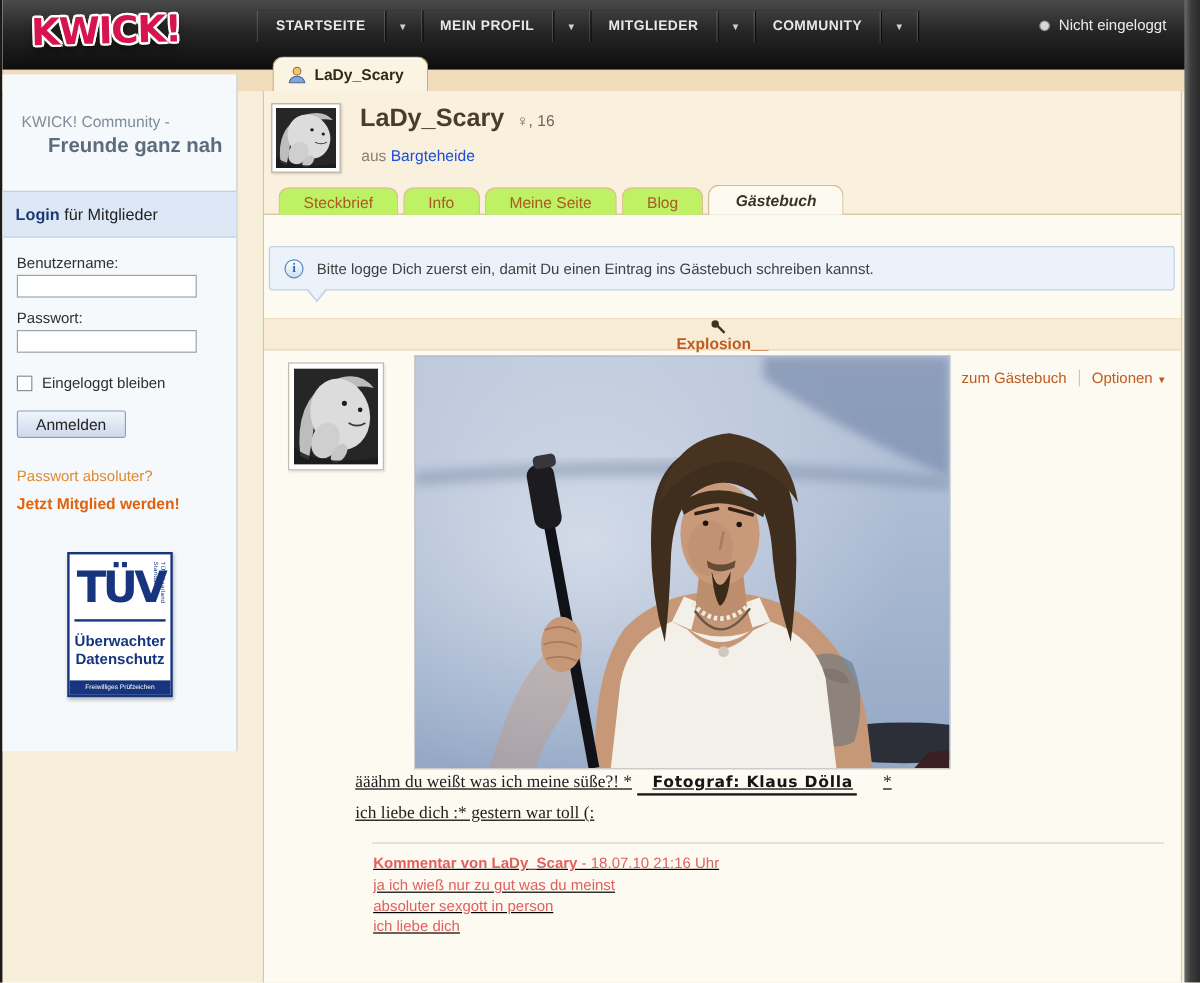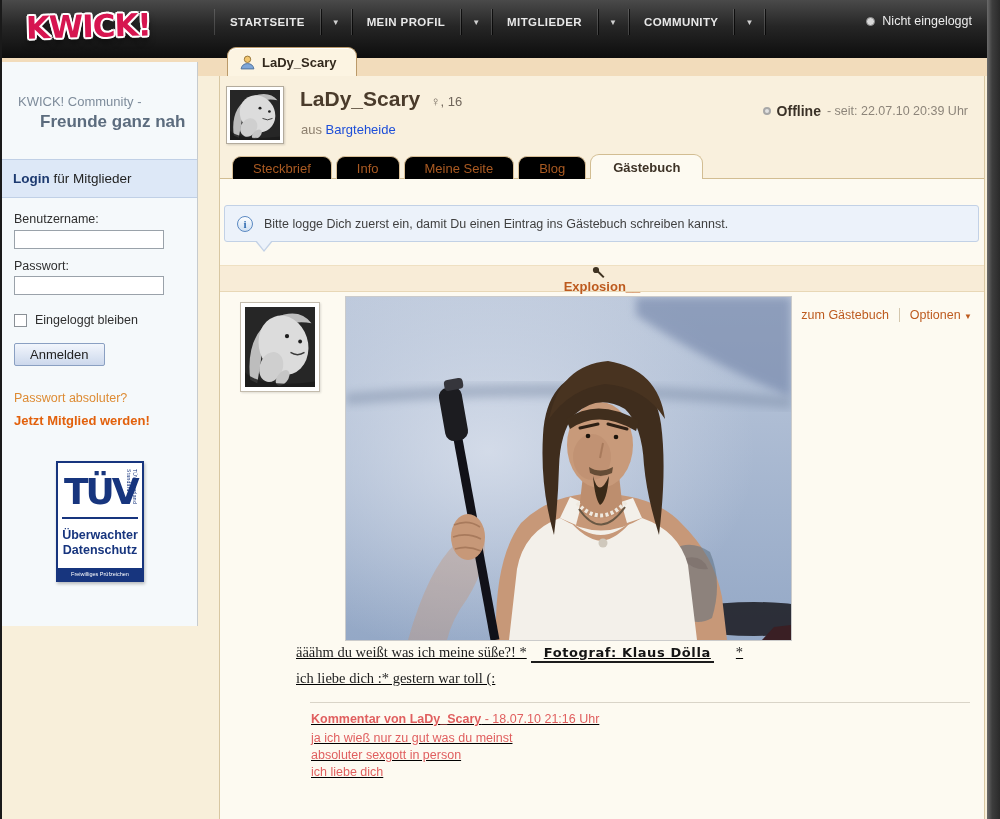--- a/index.html
+++ b/index.html
@@ -77,23 +77,23 @@
   .profile-name { font-size:21px; font-weight:bold; color:#4a3b2b; }
   .profile-ga { font-size:13px; color:#6f655a; margin-left:6px; }
   .profile-from { position:absolute; left:81px; top:46px; font-size:13px; color:#8c7f6e; }
   .profile-from a { color:#1d4ed8; text-decoration:none; cursor:pointer; }
   .status-row { position:absolute; right:16px; top:27px; display:flex; align-items:center; gap:6px; font-size:13px; }
   .status-dot { width:8px; height:8px; border-radius:50%; background:#e2e2e2; border:2px solid #a8a8a8; }
   .status-label { font-weight:bold; color:#3a3127; font-size:14px; }
   .status-meta { color:#8d857a; font-size:12.5px; }
 
   .tabs-row { position:absolute; left:12px; top:78px; display:flex; align-items:flex-end; gap:4px; z-index:3; }
-  .ptab { background:#000000; border:1px solid #d9bf96; border-bottom:none; border-radius:9px 9px 0 0;
+  .ptab { background:#bef264; border:1px solid #d9bf96; border-bottom:none; border-radius:9px 9px 0 0;
     padding:4px 20px; font-size:13px; color:#aa5a22; cursor:pointer; height:23px; }
-  .ptab.active { background:#fdfaf1; border-color:#d2bd92; font-weight:bold; color:#3d3226; height:25px; padding:5px 22px; }
+  .ptab.active { background:#fdfaf1; border-color:#d2bd92; font-weight:bold; color:#3d3226; height:25px; padding:5px 22px;font-style:italic; }
 
   .panel-content { position:absolute; left:0; top:102px; width:100%; height:641px;
     background:#fdfaf1; border-top:1px solid #d2bd92; }
 
   
   .notice { margin:26px 5px 0 4px; background:#ecf2fa; border:1px solid #c2d1e6; border-radius:3px;
     height:37px; display:flex; align-items:center; padding:0 12px; gap:11px; position:relative; }
   .info-icon { width:16px; height:16px; border-radius:50%; background:linear-gradient(#fdfeff,#cfe0f2);
     border:1px solid #5b89c2; color:#2f6bb0; font-size:11px; font-weight:bold; text-align:center; line-height:15px;
     font-family:"Liberation Serif", serif; flex:0 0 auto; }
@@ -211,25 +211,20 @@
         <ellipse cx="30" cy="66" rx="13" ry="17" transform="rotate(24 30 66)" fill="#cfcfcf"></ellipse>
         <ellipse cx="43" cy="78" rx="6" ry="10" transform="rotate(40 43 78)" fill="#c6c6c6"></ellipse>
         <path d="M0,72 Q20,90 80,82 L80,88 L0,88 Z" fill="#1b1b1b" opacity=".85"></path>
       </svg>
     </div>
     <div class="profile-name-row">
       <span class="profile-name">LaDy_Scary</span>
       <span class="profile-ga">♀, 16</span>
     </div>
     <div class="profile-from"><span>aus </span><a>Bargteheide</a></div>
-    <div class="status-row">
-      <span class="status-dot"></span>
-      <span class="status-label">Offline</span>
-      <span class="status-meta">- seit: 22.07.10 20:39 Uhr</span>
-    </div>
 
     <div class="tabs-row">
       <div class="ptab">Steckbrief</div>
       <div class="ptab">Info</div>
       <div class="ptab">Meine Seite</div>
       <div class="ptab">Blog</div>
       <div class="ptab active">Gästebuch</div>
     </div>
 
     <div class="panel-content">

